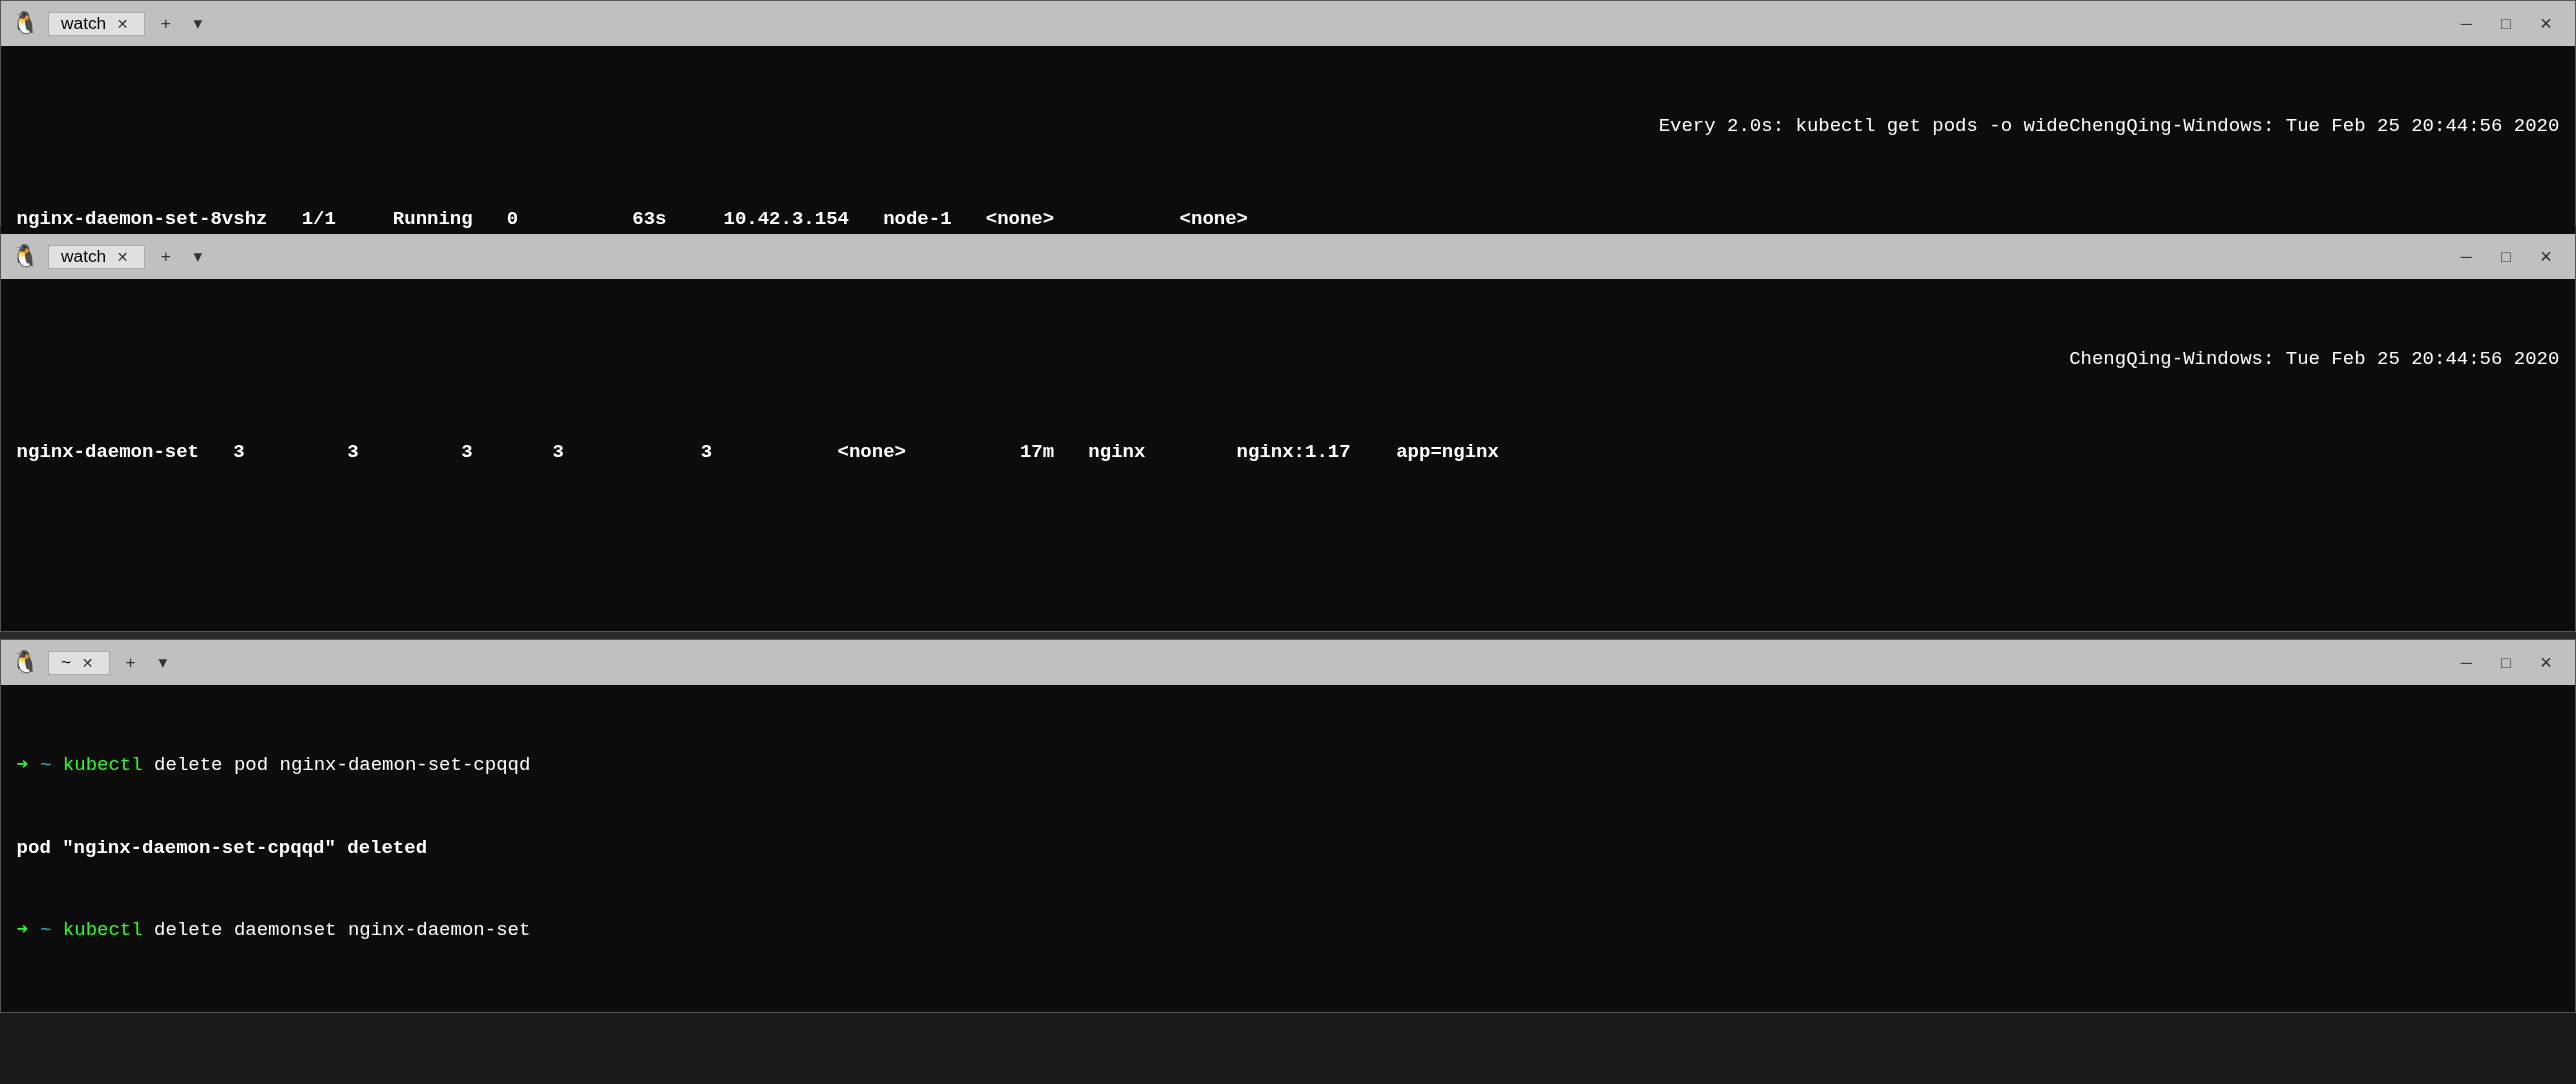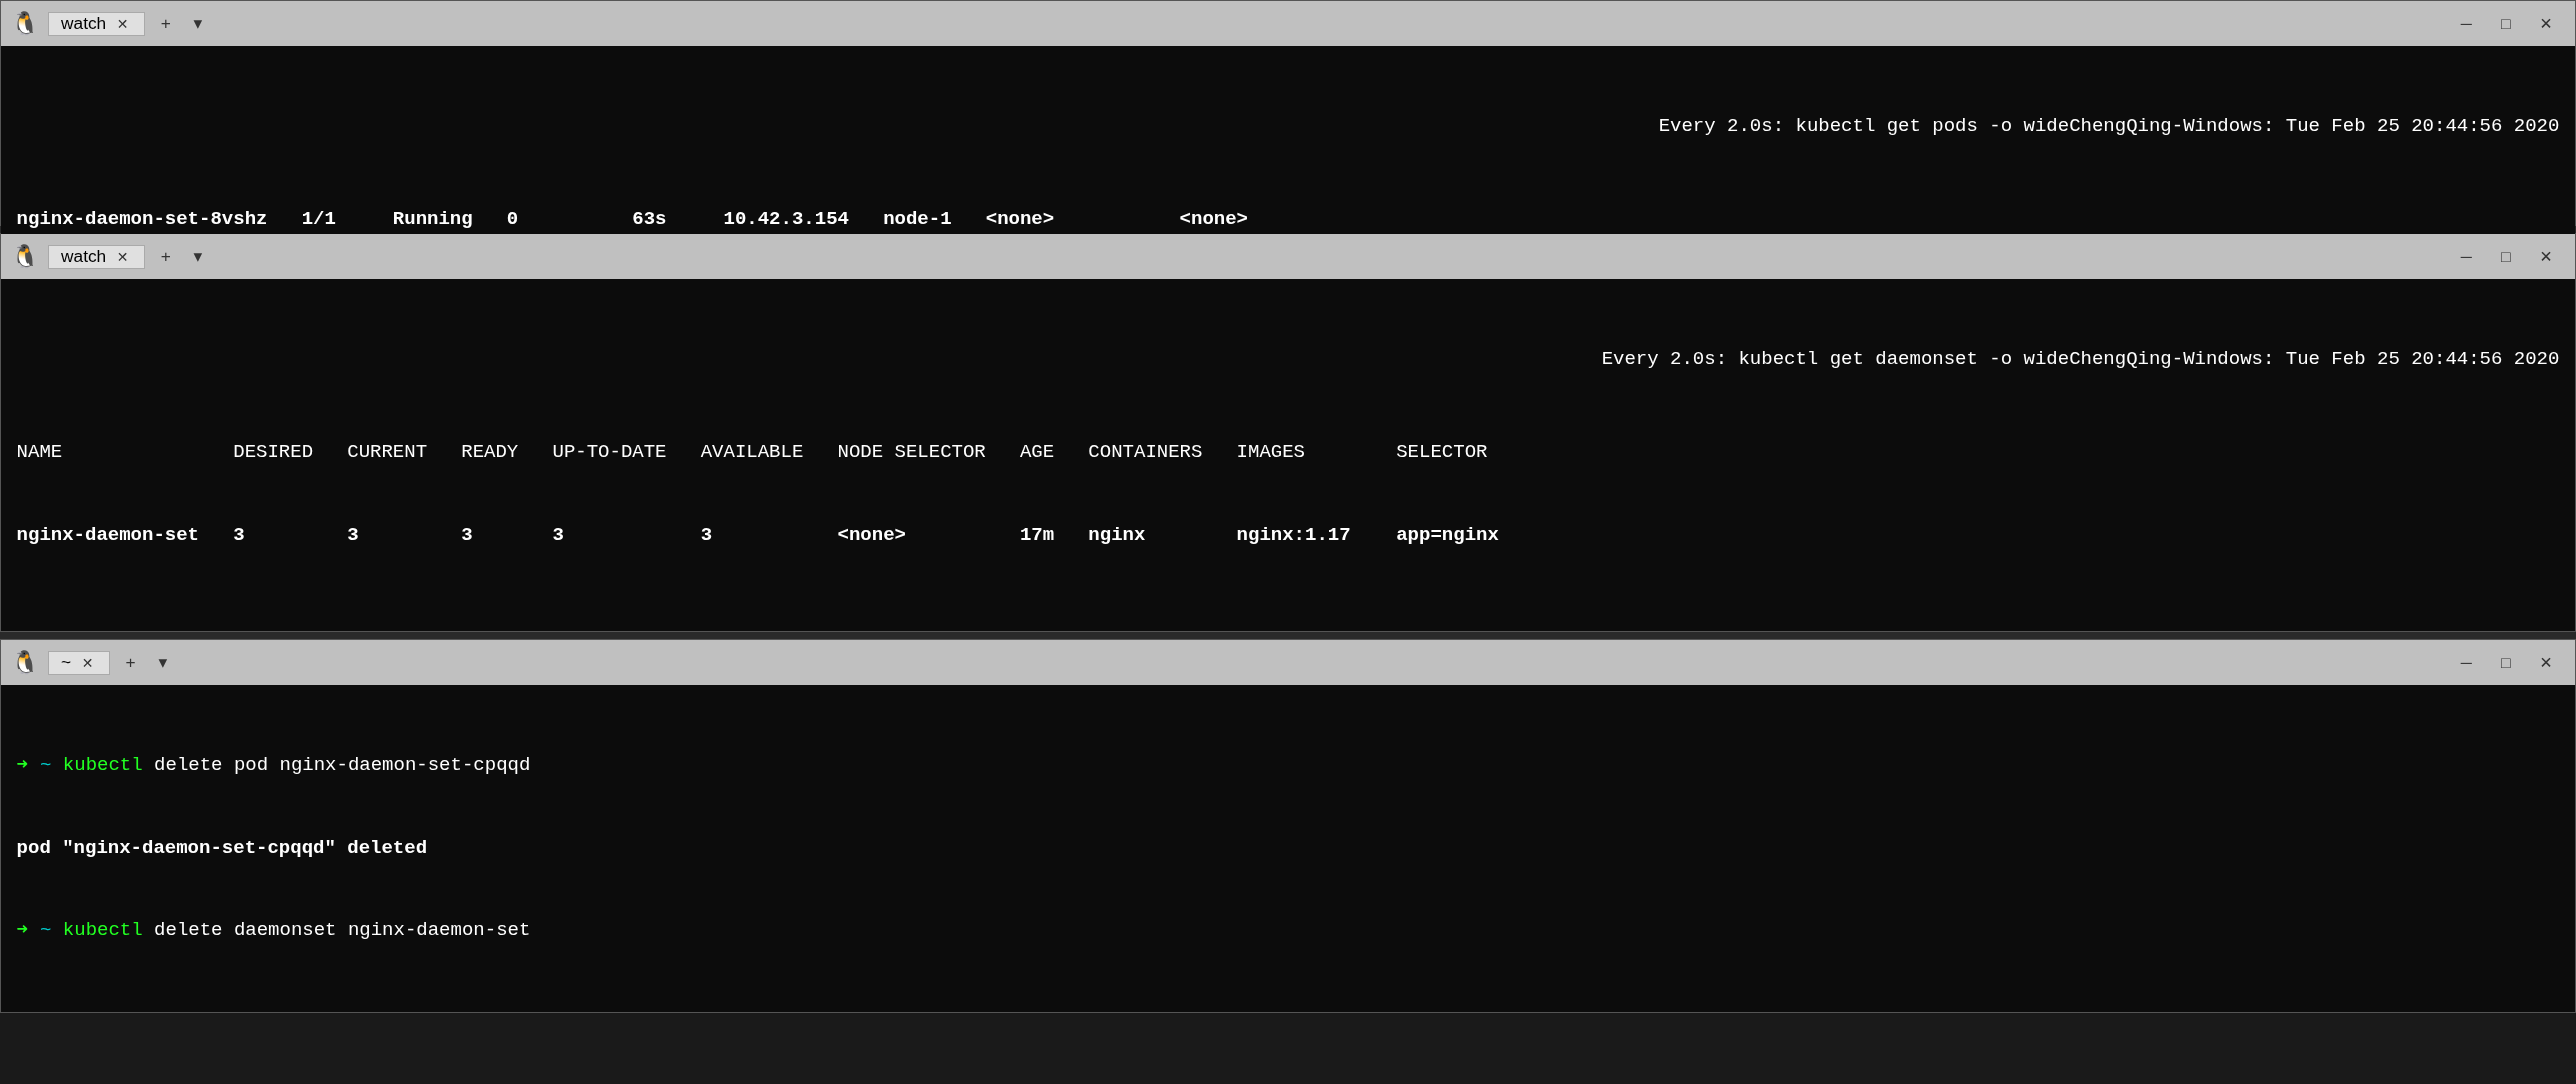--- a/index.html
+++ b/index.html
@@ -185,24 +185,22 @@
       <span class="arrow-btn">▾</span>
     </div>
     <div class="title-bar-controls">
       <button class="win-btn">─</button>
       <button class="win-btn">□</button>
       <button class="win-btn">✕</button>
     </div>
   </div>
   <div class="terminal-content">
     <div class="header-line">
-      <span>Every 2.0s: kubectl get daemonset -o wide</span>
       <span>ChengQing-Windows: Tue Feb 25 20:44:56 2020</span>
     </div>
-    <div class="col-header">NAME               DESIRED   CURRENT   READY   UP-TO-DATE   AVAILABLE   NODE SELECTOR   AGE   CONTAINERS   IMAGES        SELECTOR</div>
     <div class="data-row">nginx-daemon-set   3         3         3       3            3           &lt;none&gt;          17m   nginx        nginx:1.17    app=nginx</div>
   </div>
 </div>
 
 <div class="spacer-bar"></div>
 
 <div class="terminal-window term3">
   <div class="title-bar">
     <div class="title-bar-left">
       <div class="linux-icon">🐧</div>

